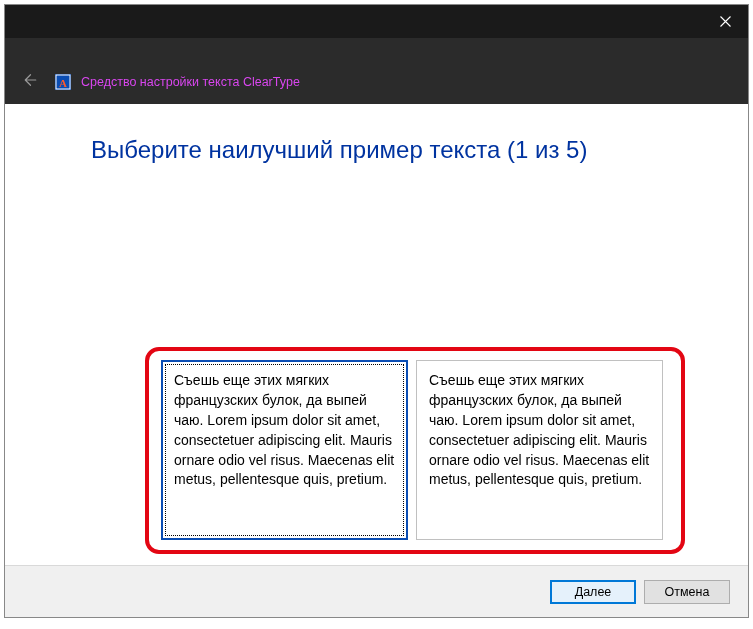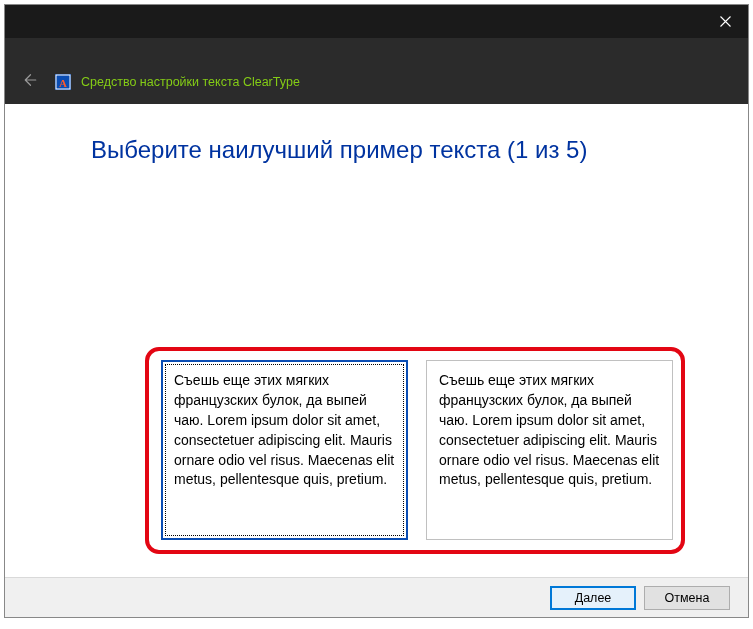--- a/index.html
+++ b/index.html
@@ -61,21 +61,21 @@
     align-items: center;
     justify-content: center;
     color: #9a9a9a;
   }
   .back-arrow svg { width: 18px; height: 18px; }
   .app-icon {
     width: 16px;
     height: 16px;
   }
   .app-title {
-    color: #84cc16;
+    color: #d946ef;
     font-size: 12.5px;
     margin-left: -4px;
   }
   .white-panel {
     position: absolute;
     left: 32px;
     right: 32px;
     top: 99px;
     bottom: 52px;
     background: #fff;
@@ -97,42 +97,42 @@
     border: 4px solid #e30613;
     border-radius: 14px;
     background: transparent;
     pointer-events: none;
   }
   .samples {
     position: absolute;
     left: 124px;
     top: 256px;
     display: flex;
-    gap: 18px;
+    gap: 8px;
   }
   .sample {
     width: 247px;
     min-height: 180px;
     border: 1px solid #c0c0c0;
     background: #fff;
     padding: 10px 12px;
     font-size: 14px;
     line-height: 1.42;
     color: #000;
   }
   .sample.selected {
     border: 2px solid #0a4db3;
     outline: 1px dotted #000;
     outline-offset: -5px;
     padding: 9px 11px;
   }
   .footer {
     position: absolute;
     left: 0; right: 0; bottom: 0;
-    height: 40px;
+    height: 52px;
     background: #f0f0f0;
     border-top: 1px solid #d9d9d9;
     display: flex;
     align-items: center;
     justify-content: flex-end;
     padding-right: 18px;
     gap: 8px;
   }
   .btn {
     min-width: 86px;

